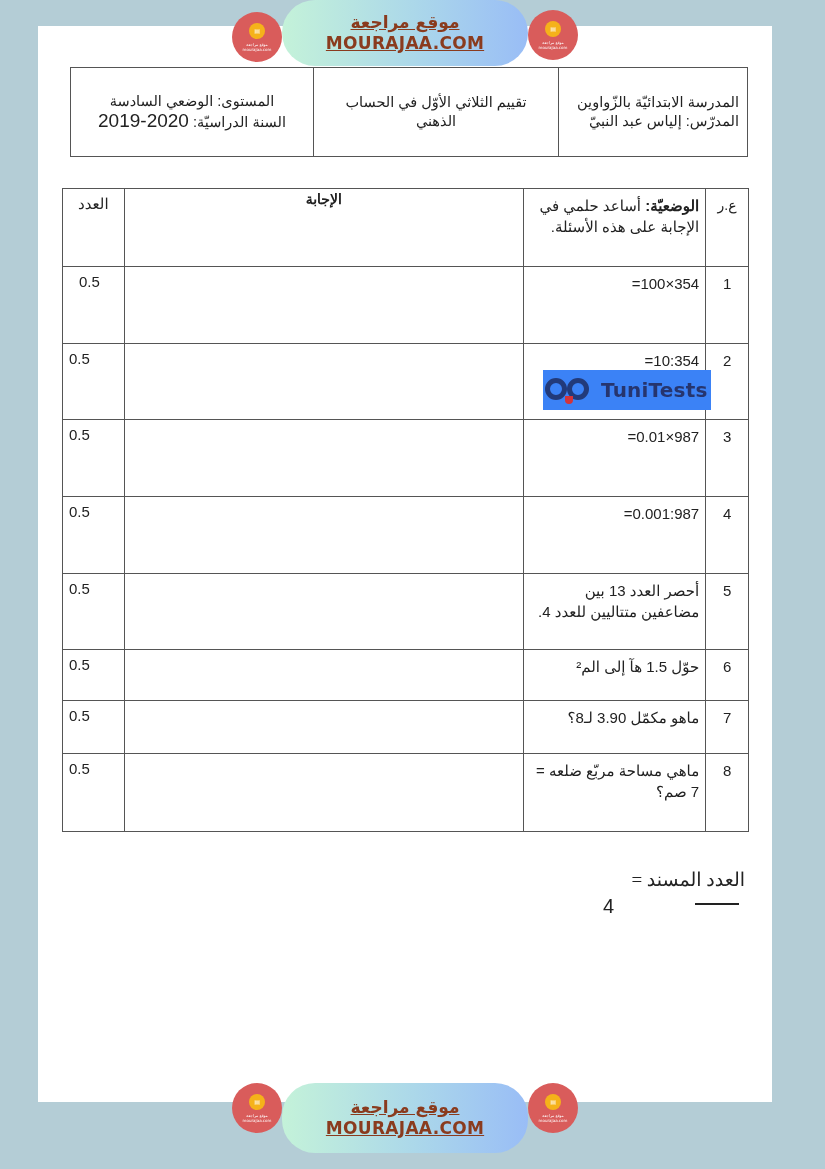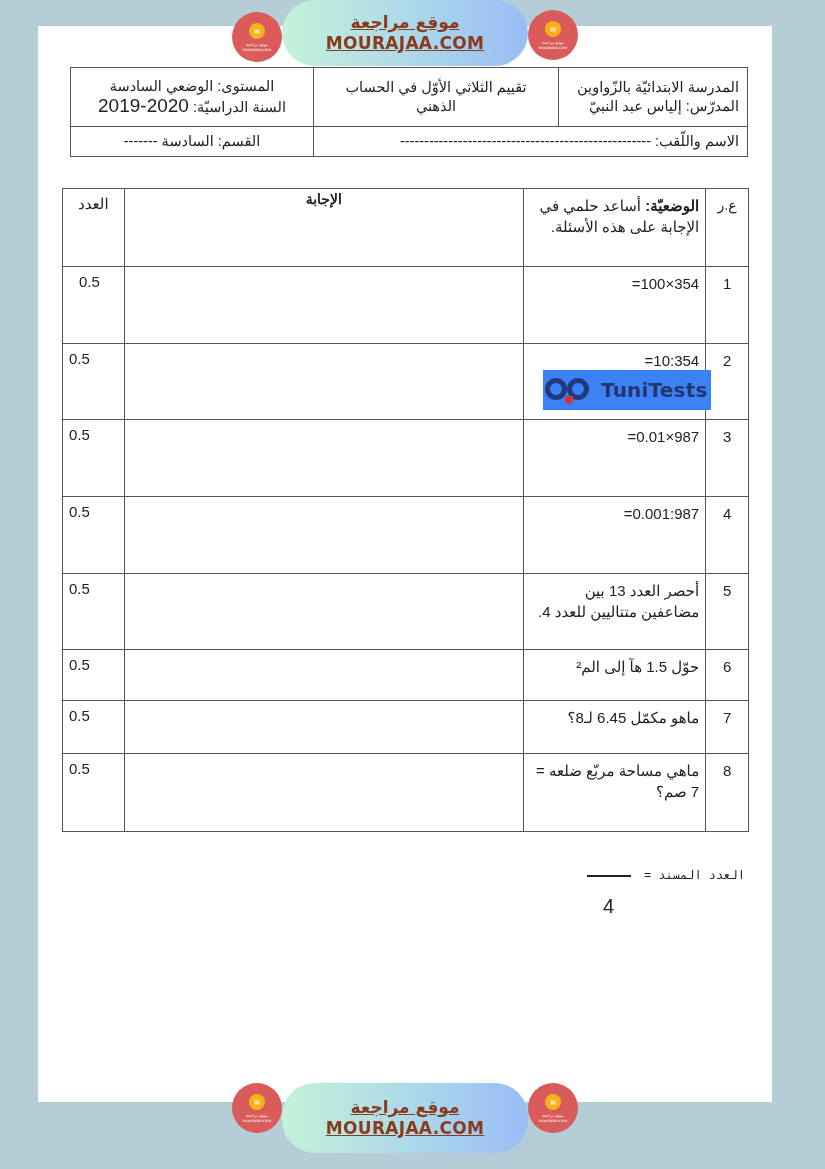--- a/index.html
+++ b/index.html
@@ -76,21 +76,21 @@
   .logo .owl span {
     position:absolute; top:4px; width:22px; height:22px; border-radius:50%;
     border:5px solid #223a7a; box-sizing:border-box;
   }
   .logo .owl .l { left:2px; } .logo .owl .r { left:24px; }
   .logo .owl .beak { position:absolute; left:22px; top:22px; width:8px; height:8px; background:#d2343a; border-radius:0 0 50% 50%; border:none; }
   .logo .txt { font-family:"DejaVu Sans", sans-serif; font-weight:bold; font-size:20px; color:#26356e; margin-left:4px; letter-spacing:0.2px; }
 
   .grade {
     position:absolute; left:585px; top:868px; width:160px; direction:rtl;
-    font-family:Liberation Mono, monospace; font-size:12px; color:#222;
+    font-family:Liberation Serif, serif; font-size:19px; color:#222;
   }
   .grade .line { display:inline-block; width:44px; border-top:2px solid #222; vertical-align:middle; margin-right:6px; }
   .grade-denom { position:absolute; left:603px; top:895px; font-family:"Liberation Sans", sans-serif; font-size:20px; color:#222; }
 </style>
 </head>
 <body>
 
 <div class="page"></div>
 
 <div class="badge" style="left:232px;top:12px;">
@@ -118,24 +118,20 @@
     </td>
     <td style="width:228px;">
       <div>تقييم الثلاثي الأوّل في الحساب</div>
       <div>الذهني</div>
     </td>
     <td class="right">
       <div>المدرسة الابتدائيّة بالزّواوين</div>
       <div>المدرّس: إلياس عبد النبيّ</div>
     </td>
   </tr>
-  <tr style="height:30px;">
-    <td><span>القسم: السادسة -------</span></td>
-    <td colspan="2" class="right"><span>الاسم واللّقب: ----------------------------------------------------</span></td>
-  </tr>
 </tbody>
   </table>
 
 <table class="main">
   <tbody>
       <tr style="height:78px;">
     <th class="c-score" style="width:46px;text-align:center;padding-left:0;">العدد</th>
     <th style="width:418px;font-weight:bold;">الإجابة</th>
     <th class="c-sit" style="font-weight:normal;">
       <span class="bold">الوضعيّة:</span>
@@ -176,21 +172,21 @@
   </tr>
   <tr style="height:51px;">
     <td class="c-score">0.5</td>
     <td class="c-ans"></td>
     <td class="c-sit">حوّل 1.5 هآ إلى الم²</td>
     <td class="c-num">6</td>
   </tr>
   <tr style="height:53px;">
     <td class="c-score">0.5</td>
     <td class="c-ans"></td>
-    <td class="c-sit">ماهو مكمّل 6.45 لـ8؟</td>
+    <td class="c-sit">ماهو مكمّل 3.90 لـ8؟</td>
     <td class="c-num">7</td>
   </tr>
   <tr style="height:78px;">
     <td class="c-score">0.5</td>
     <td class="c-ans"></td>
     <td class="c-sit">ماهي مساحة مربّع ضلعه = 7 صم؟</td>
     <td class="c-num">8</td>
   </tr>
 </tbody>
   </table>

